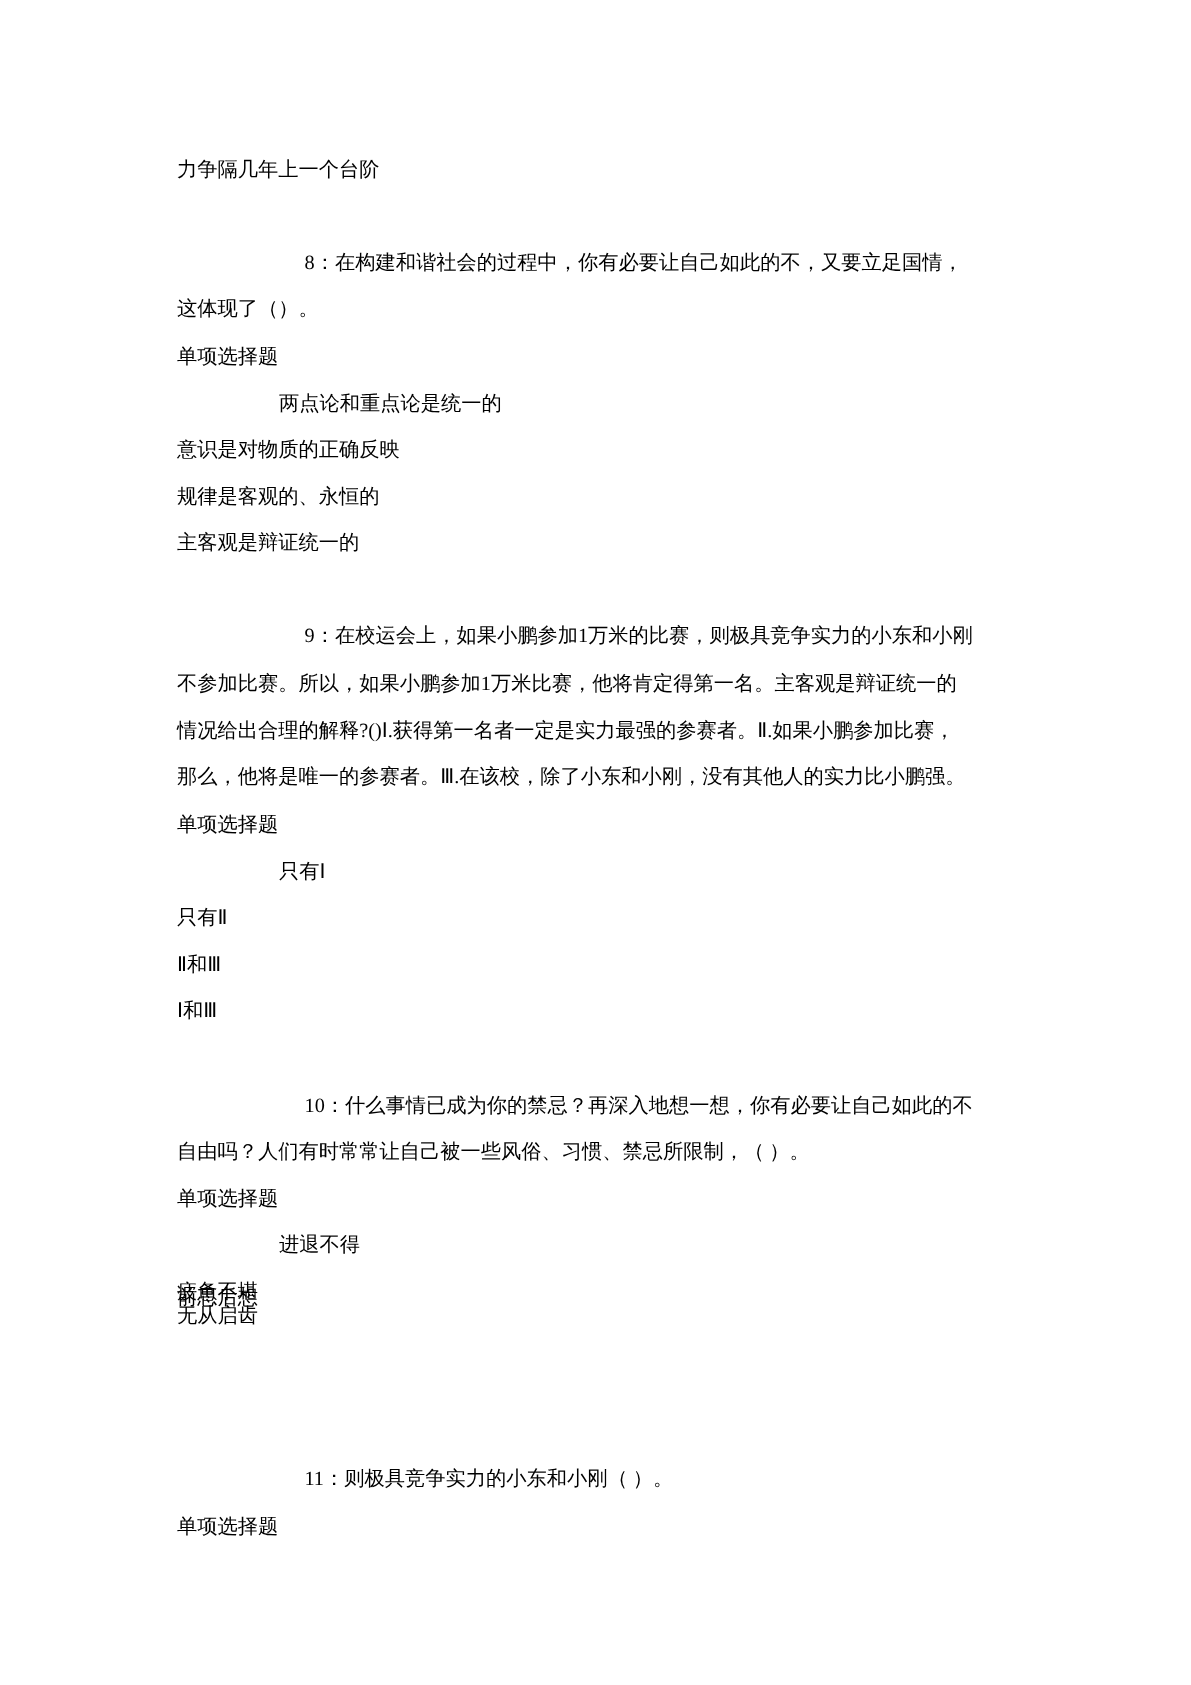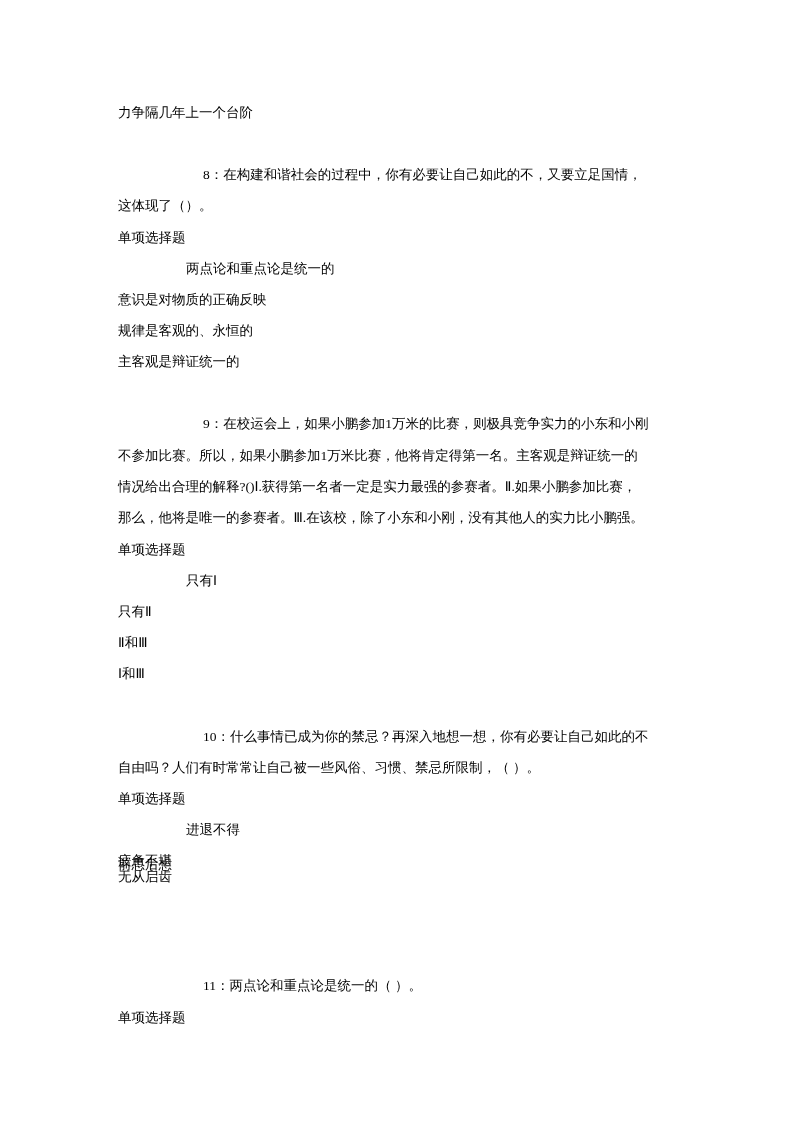--- a/index.html
+++ b/index.html
@@ -36,15 +36,15 @@
   <div class="line" style="top:665px">Ⅰ和Ⅲ</div>
 
   <div class="line" style="top:728px; left:203px"><span>10：</span><span>什么事情已成为你的禁忌？再深入地想一想，你有必要让自己如此的不</span></div>
   <div class="line" style="top:759px">自由吗？人们有时常常让自己被一些风俗、习惯、禁忌所限制，（ ）。</div>
   <div class="line" style="top:790px">单项选择题</div>
   <div class="line opt-first" style="top:821px">进退不得</div>
   <div class="line" style="top:852px">疲惫不堪</div>
   <div class="line" style="top:856px">前思后想</div>
   <div class="line" style="top:868px">无从启齿</div>
 
-  <div class="line" style="top:977px; left:203px"><span>11：</span><span>两点论和重点论是统一的（ ）。</span></div>
+  <div class="line" style="top:977px; left:203px"><span>11：</span><span>则极具竞争实力的小东和小刚（ ）。</span></div>
   <div class="line" style="top:1009px">单项选择题</div>
 </div>
 
 </body></html>

